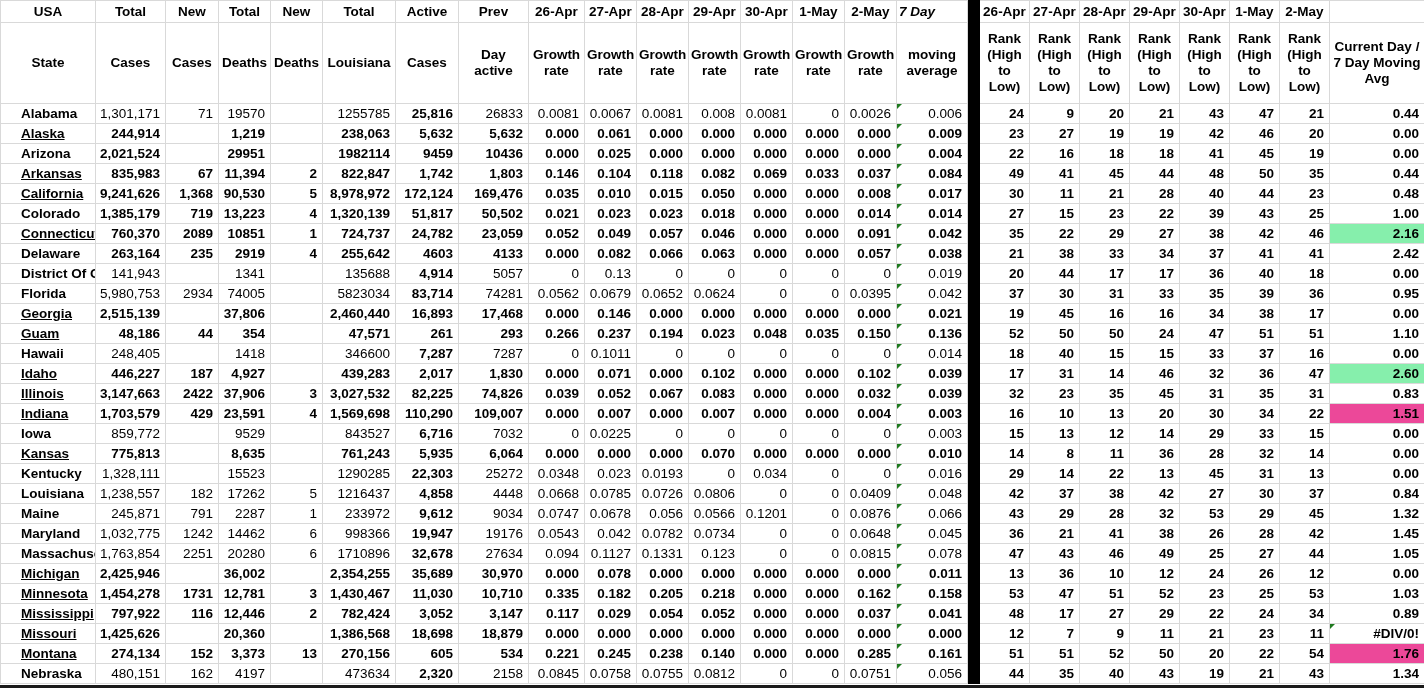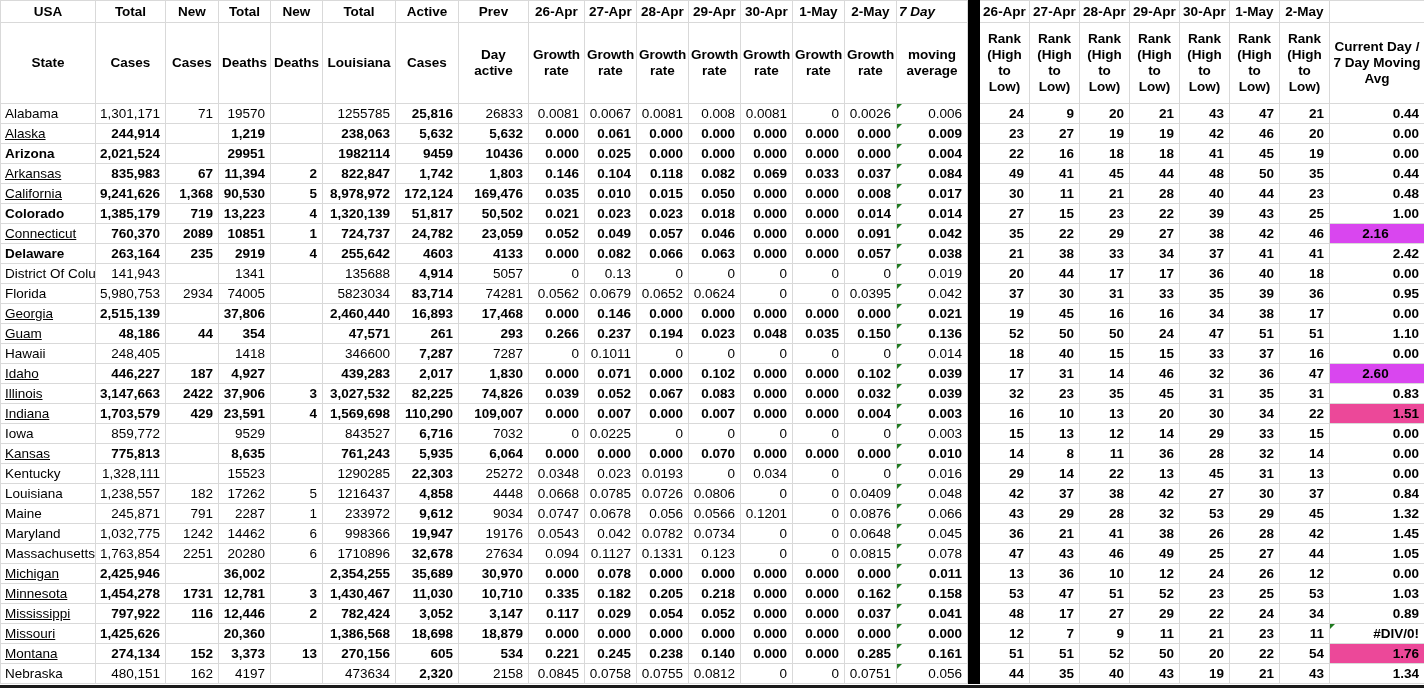--- a/index.html
+++ b/index.html
@@ -12,26 +12,26 @@
     border:1px solid #d9d9d9;
     padding:0 5px 0 2px;
     font-size:13.5px;color:#000;
     white-space:nowrap;overflow:hidden;position:relative;
     font-weight:normal;vertical-align:middle;
   }
   thead th{font-weight:bold;white-space:normal;line-height:1.18;text-align:center;padding:0 2px;}
   tr.h1 th{height:21px;}
   tr.h2 th{height:80px;}
   tbody td{height:19px;text-align:right;}
-  td.state{text-align:left;padding-left:4px;}
+  td.state{text-align:left;padding-left:20px;font-weight:bold;}
   .b{font-weight:bold;}
   .u{text-decoration:underline;}
   th.sep,td.sep{background:#000;border:1px solid #000;padding:0;}
   th.left{text-align:left;font-style:italic;}
-  .pink{background:#d946ef;text-align:center;}
+  .pink{background:#86efac;}
   .yellow{background:#ec4899;}
   .tri::before{
     content:"";position:absolute;top:0;left:0;
     border-top:5px solid #1f7a1f;border-right:5px solid transparent;
   }
   .bottom-edge{position:absolute;left:0;bottom:0;width:100%;height:3px;background:#1a1a1a;}
 </style>
 </head>
 <body>
 

